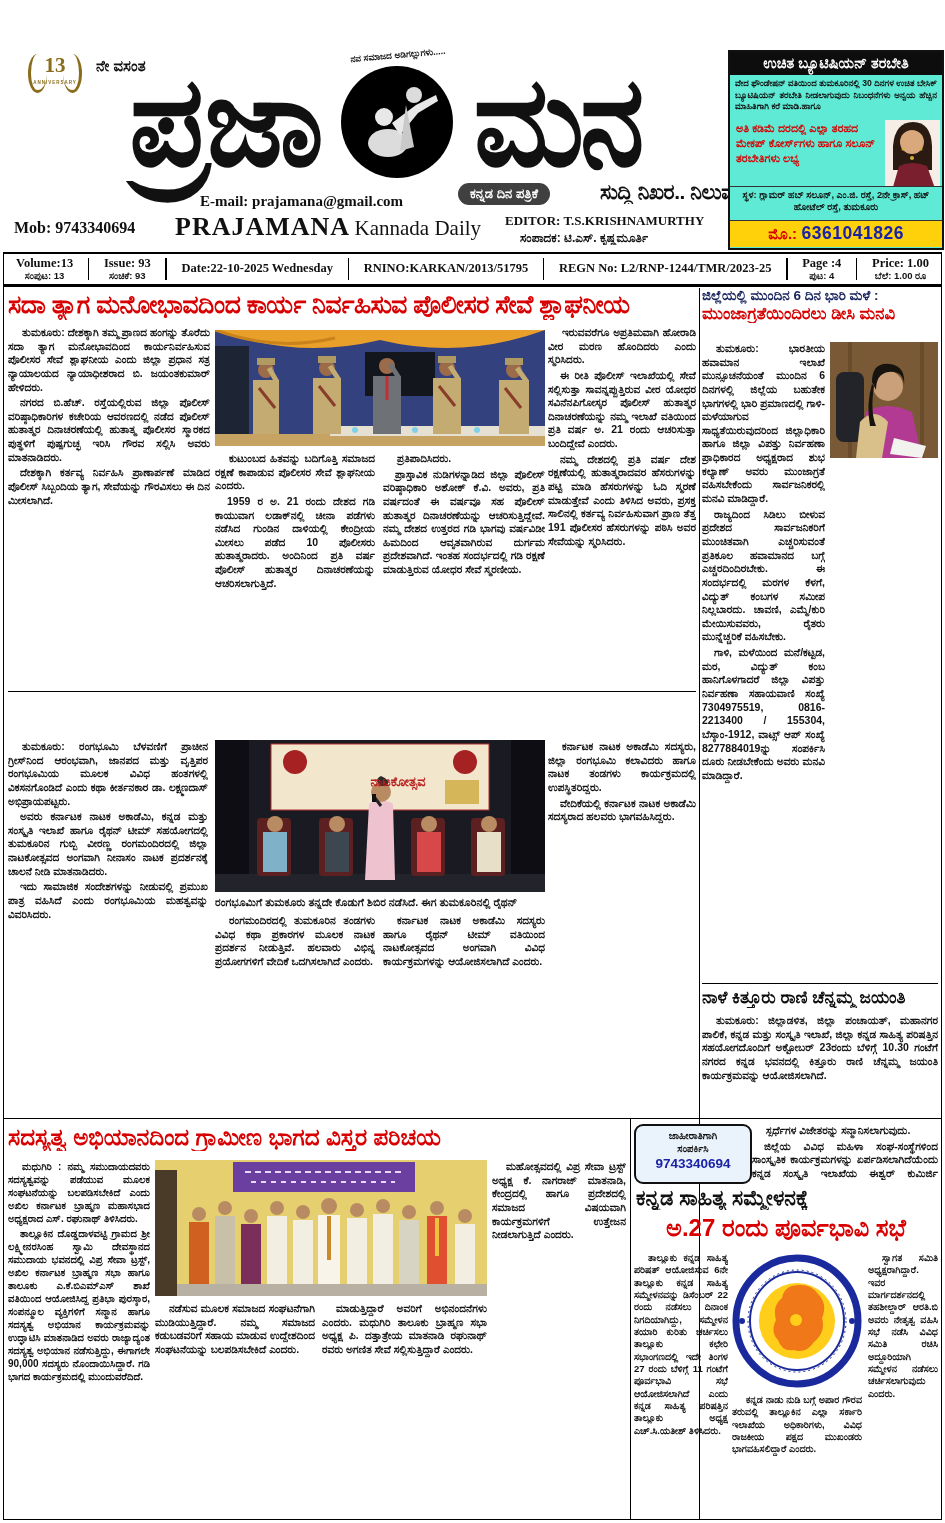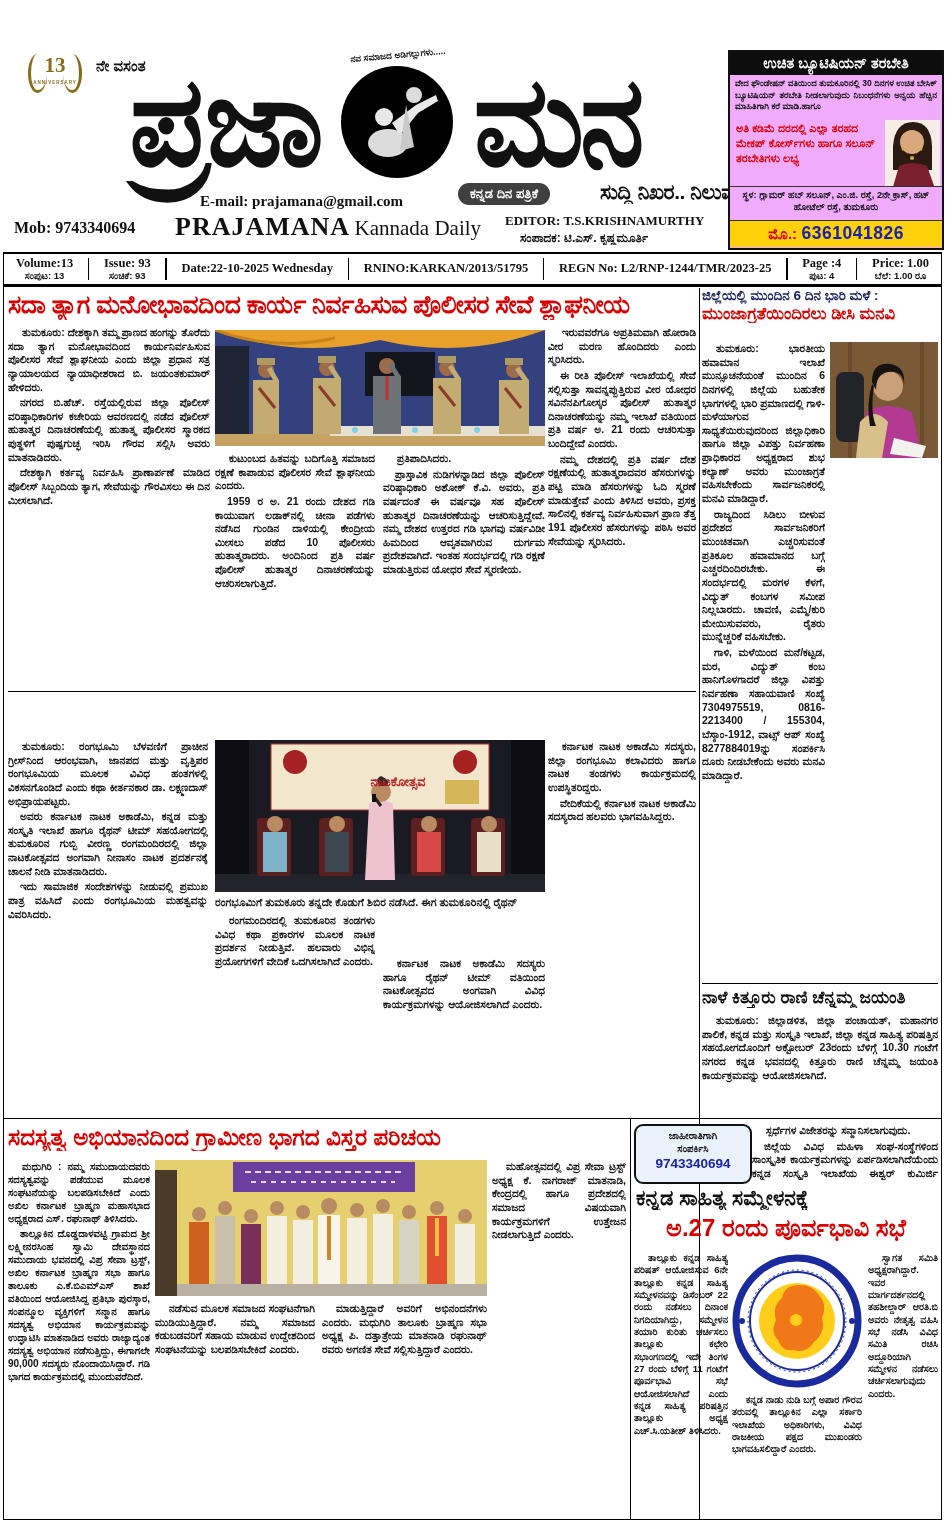--- a/index.html
+++ b/index.html
@@ -20,21 +20,21 @@
   .nowrap{white-space:nowrap;overflow:hidden;}
   .rule{background:#000;}
   
   .title-row{display:flex;align-items:center;justify-content:center;gap:20px;}
   .title-kn{font-size:116px;font-weight:900;letter-spacing:-4px;line-height:1;transform:scaleY(1.08);}
   .logo-wrap{position:relative;width:114px;height:114px;flex:0 0 auto;}
   .arc-text{position:absolute;top:-15px;left:-22px;width:160px;text-align:center;font-size:9px;font-weight:700;transform:rotate(-5deg);}
   .badge{background:#404040;color:#fff;font-weight:800;font-size:13px;padding:3px 12px;border-radius:13px;}
   .tagline{font-size:21px;font-weight:900;letter-spacing:-0.5px;}
   
-  .adbox{border:2px solid #111;background:#f0abfc;}
+  .adbox{border:2px solid #111;background:#5eead4;}
   .adbox .adhead{background:#0d0d0d;color:#fff;text-align:center;font-weight:800;font-size:14.5px;padding:3px 0;}
   .adbox .adsmall{font-size:8.6px;font-weight:600;line-height:1.35;text-align:justify;padding:3px 5px 1px 5px;}
   .adbox .adred{color:var(--red);font-weight:800;font-size:11px;line-height:1.35;padding:1px 4px 2px 6px;}
   .adbox .adaddr{font-size:9.3px;font-weight:700;text-align:center;border-top:1px solid #333;padding:2px 4px;line-height:1.3;}
   .adbox .adphone{background:var(--yellow);text-align:center;padding:2px 0 3px 0;border-top:1px solid #333;}
   .adbox .adphone .mo{color:var(--red);font-weight:900;font-size:15px;}
   .adbox .adphone .num{color:#1a22a8;font-weight:900;font-size:17.5px;letter-spacing:0.5px;}
   
   .infobar{display:flex;align-items:center;justify-content:space-between;border-top:2px solid #000;border-bottom:3px solid #000;padding:1px 8px;}
   .infocell{text-align:center;line-height:1.1;padding:1px 4px;}
@@ -300,21 +300,21 @@
 
   <div class="abs bt" style="left:8px;top:740px;width:200px;height:368px;">
       <p>ತುಮಕೂರು: ರಂಗಭೂಮಿ ಬೆಳವಣಿಗೆ ಪ್ರಾಚೀನ ಗ್ರೀಸ್‌ನಿಂದ ಆರಂಭವಾಗಿ, ಜಾನಪದ ಮತ್ತು ವೃತ್ತಿಪರ ರಂಗಭೂಮಿಯ ಮೂಲಕ ವಿವಿಧ ಹಂತಗಳಲ್ಲಿ ವಿಕಸನಗೊಂಡಿದೆ ಎಂದು ಕಥಾ ಕೀರ್ತನಕಾರ ಡಾ. ಲಕ್ಷ್ಮಣದಾಸ್ ಅಭಿಪ್ರಾಯಪಟ್ಟರು.</p>
       <p>ಅವರು ಕರ್ನಾಟಕ ನಾಟಕ ಅಕಾಡೆಮಿ, ಕನ್ನಡ ಮತ್ತು ಸಂಸ್ಕೃತಿ ಇಲಾಖೆ ಹಾಗೂ ರೈಥನ್ ಟೀಮ್ ಸಹಯೋಗದಲ್ಲಿ ತುಮಕೂರಿನ ಗುಬ್ಬಿ ವೀರಣ್ಣ ರಂಗಮಂದಿರದಲ್ಲಿ ಜಿಲ್ಲಾ ನಾಟಕೋತ್ಸವದ ಅಂಗವಾಗಿ ನೀನಾಸಂ ನಾಟಕ ಪ್ರದರ್ಶನಕ್ಕೆ ಚಾಲನೆ ನೀಡಿ ಮಾತನಾಡಿದರು.</p>
       <p>ಇದು ಸಾಮಾಜಿಕ ಸಂದೇಶಗಳನ್ನು ನೀಡುವಲ್ಲಿ ಪ್ರಮುಖ ಪಾತ್ರ ವಹಿಸಿದೆ ಎಂದು ರಂಗಭೂಮಿಯ ಮಹತ್ವವನ್ನು ವಿವರಿಸಿದರು.</p>
     </div>
   <div class="abs lead-bold nowrap" style="left:215px;top:896px;width:330px;">ರಂಗಭೂಮಿಗೆ ತುಮಕೂರು ತನ್ನದೇ ಕೊಡುಗೆ  ಶಿಬಿರ ನಡೆಸಿದೆ. ಈಗ ತುಮಕೂರಿನಲ್ಲಿ ರೈಥನ್</div>
   <div class="abs bt" style="left:215px;top:914px;width:160px;height:194px;">
       <p>ರಂಗಮಂದಿರದಲ್ಲಿ ತುಮಕೂರಿನ ತಂಡಗಳು ವಿವಿಧ ಕಥಾ ಪ್ರಕಾರಗಳ ಮೂಲಕ ನಾಟಕ ಪ್ರದರ್ಶನ ನೀಡುತ್ತಿವೆ. ಹಲವಾರು ವಿಭಿನ್ನ ಪ್ರಯೋಗಗಳಿಗೆ ವೇದಿಕೆ ಒದಗಿಸಲಾಗಿದೆ ಎಂದರು.</p>
     </div>
-  <div class="abs bt" style="left:383px;top:914px;width:162px;height:194px;margin-top:43px;">
+  <div class="abs bt" style="left:383px;top:914px;width:162px;height:194px;">
       <p>ಕರ್ನಾಟಕ ನಾಟಕ ಅಕಾಡೆಮಿ ಸದಸ್ಯರು ಹಾಗೂ ರೈಥನ್ ಟೀಮ್ ವತಿಯಿಂದ ನಾಟಕೋತ್ಸವದ ಅಂಗವಾಗಿ ವಿವಿಧ ಕಾರ್ಯಕ್ರಮಗಳನ್ನು ಆಯೋಜಿಸಲಾಗಿದೆ ಎಂದರು.</p>
     </div>
   <div class="abs bt" style="left:548px;top:740px;width:148px;height:368px;">
       <p>ಕರ್ನಾಟಕ ನಾಟಕ ಅಕಾಡೆಮಿ ಸದಸ್ಯರು, ಜಿಲ್ಲಾ ರಂಗಭೂಮಿ ಕಲಾವಿದರು ಹಾಗೂ ನಾಟಕ ತಂಡಗಳು ಕಾರ್ಯಕ್ರಮದಲ್ಲಿ ಉಪಸ್ಥಿತರಿದ್ದರು.</p>
       <p>ವೇದಿಕೆಯಲ್ಲಿ ಕರ್ನಾಟಕ ನಾಟಕ ಅಕಾಡೆಮಿ ಸದಸ್ಯರಾದ ಹಲವರು ಭಾಗವಹಿಸಿದ್ದರು.</p>
     </div>
 
   <div class="abs nowrap" style="left:8px;top:1124px;width:616px;font-size:23px;font-weight:900;color:var(--red);">ಸದಸ್ಯತ್ವ ಅಭಿಯಾನದಿಂದ ಗ್ರಾಮೀಣ ಭಾಗದ ವಿಸ್ತರ ಪರಿಚಯ</div>
 
   <svg class="photo abs" style="left:155px;top:1160px;" width="332" height="136" viewBox="0 0 332 136">

